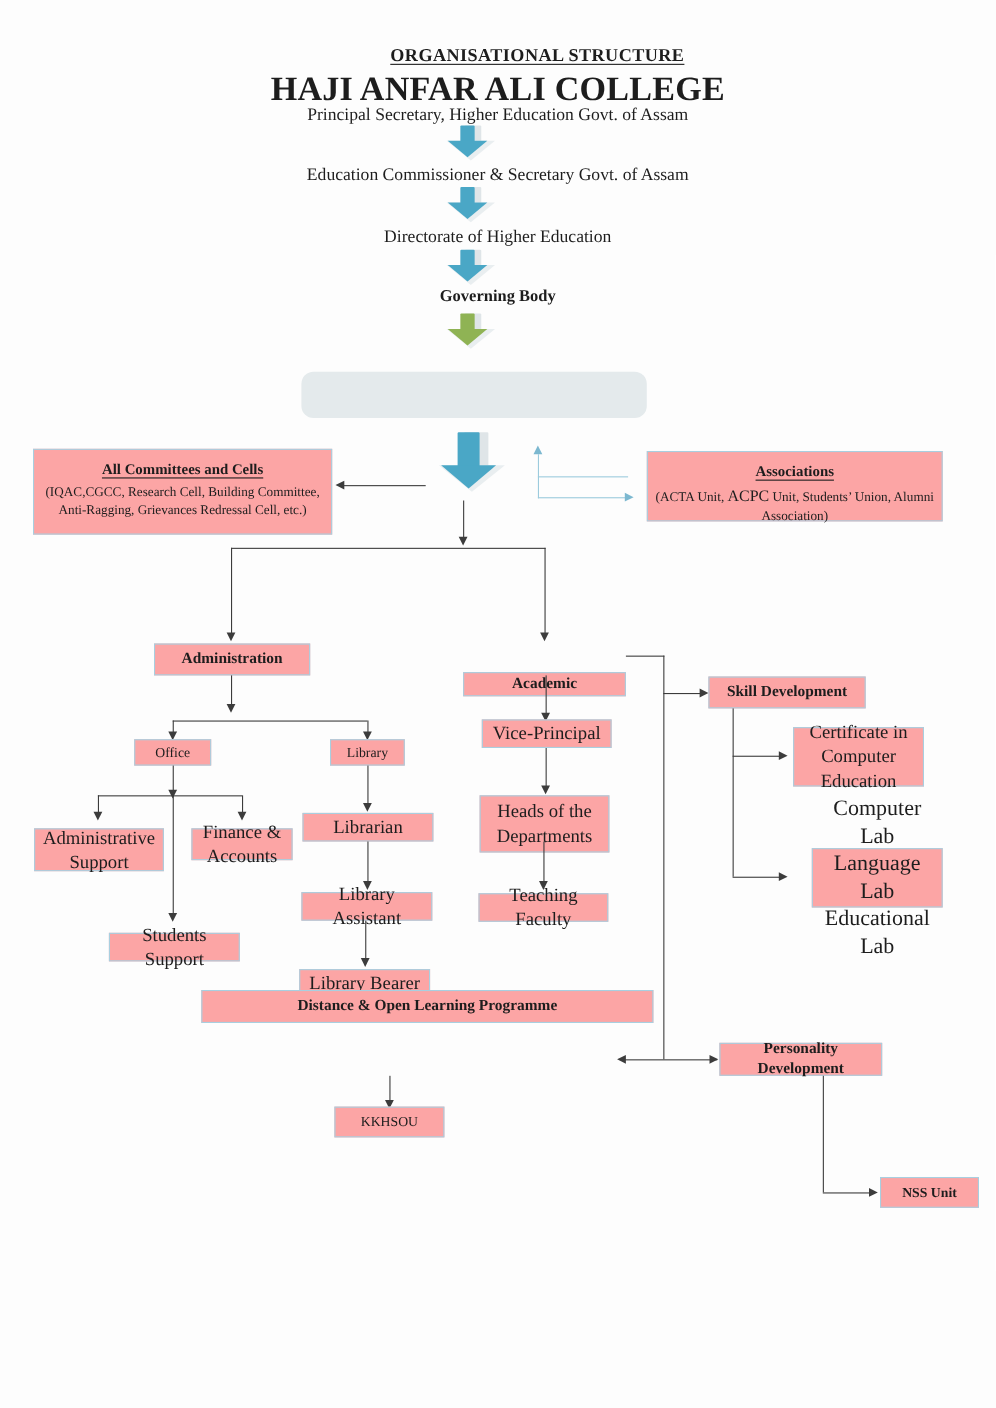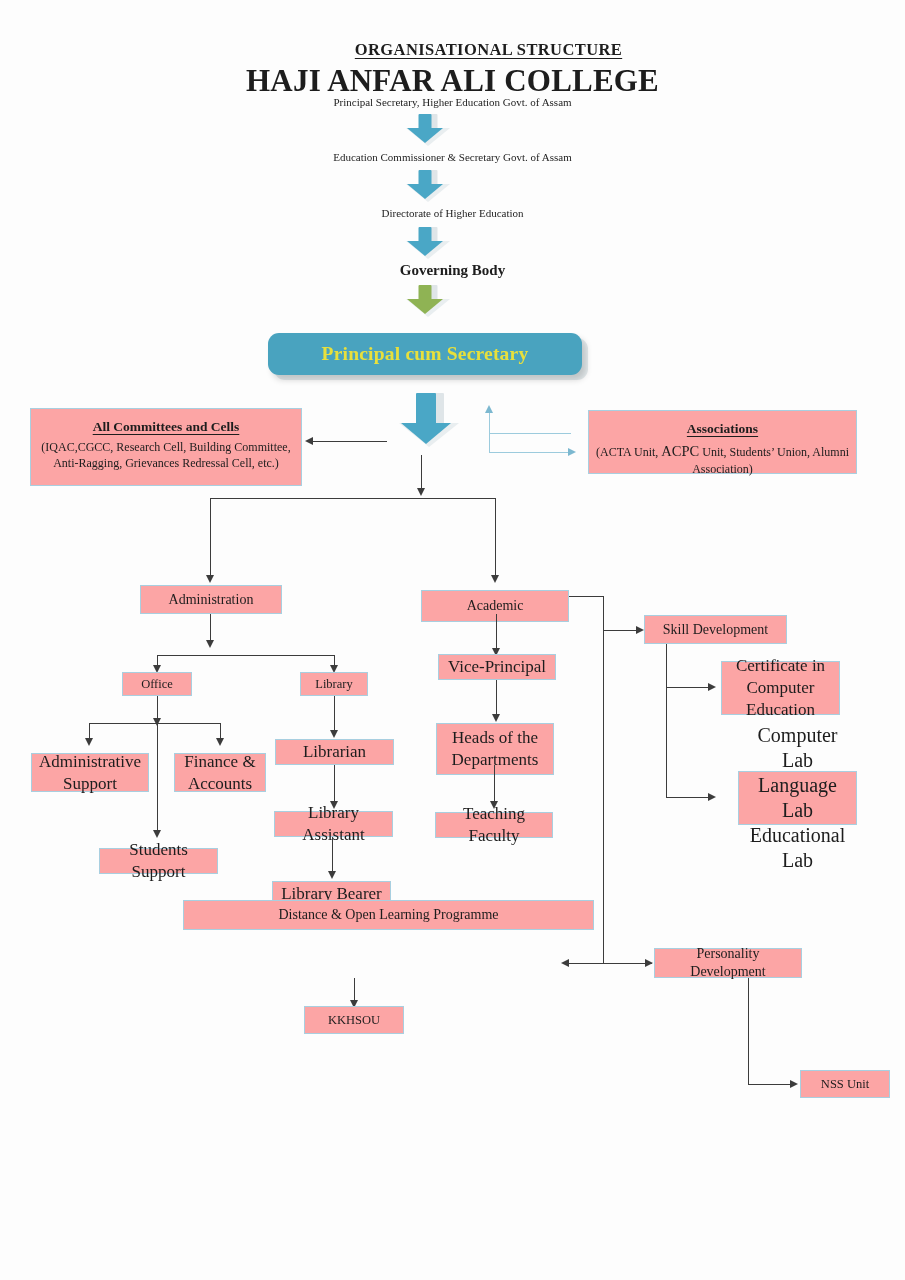--- a/index.html
+++ b/index.html
@@ -33,21 +33,21 @@
     width: 100%;
     text-align: center;
     font-weight: bold;
     font-size: 31px;
     letter-spacing: .2px;
   }
   .chain-label {
     position: absolute;
     width: 100%;
     text-align: center;
-    font-size: 11px;
+    font-size: 16px;
   }
   .chain-label.bold { font-weight: bold; font-size: 15px; }
 
   
   .fatarrow { position: absolute; }
   .fatarrow .shaft {
     position: absolute;
     left: 50%;
     top: 0;
     transform: translateX(-50%);
@@ -111,21 +111,21 @@
     border: 1px solid #a8cfe0;
     background: #fca5a5;
     display: flex;
     align-items: center;
     justify-content: center;
     text-align: center;
     font-size: 12.5px;
     line-height: 1.28;
     padding: 2px 4px;
   }
-  .node.bold { font-weight: normal; font-size: 14px; }
+  .node.bold { font-weight: bold; font-size: 14px; }
   .node.small { font-size: 17px; }
   .node.lab { font-size: 20px; line-height: 1.25; margin-left: 16px; }
   .node .ttl {
     display: block;
     font-weight: bold;
     text-decoration: underline;
     text-underline-offset: 2.5px;
     font-size: 13.5px;
     margin-bottom: 5px;
   }
@@ -181,23 +181,20 @@
 
   <div class="chain-label bold" style="top:262px;">Governing Body</div>
   <div class="fatarrow" style="left:405px; top:285px; width:40px; height:32px;">
     <div class="shadow" style="margin-left:5px; width:15px; height:20px;"></div>
     <div class="halo" style="top:14px; border-left-width:22px; border-right-width:22px; border-top-width:18px; margin-left:3px;"></div>
     <div class="shaft" style="width:13px; height:20px; background:#8fb354;"></div>
     <div class="head" style="top:14px; border-left-width:18px; border-right-width:18px; border-top-width:15px; border-top-color:#8fb354;"></div>
   </div>
 
   <div id="principal-shadow" style="left:274px; top:338px; width:314px; height:42px;"></div>
-  <div id="principal-banner" style="left:268px; top:333px; width:314px; height:42px; background:#49a3bf; color:#e8e03c;">
-    <span>Principal cum Secretary</span>
-  </div>
 
   <div class="fatarrow" style="left:398px; top:393px; width:56px; height:60px;">
     <div class="shadow" style="margin-left:7px; width:22px; height:38px;"></div>
     <div class="halo" style="top:30px; border-left-width:30px; border-right-width:30px; border-top-width:24px; margin-left:3px;"></div>
     <div class="shaft" style="width:20px; height:38px; background:#4aa7c6;"></div>
     <div class="head" style="top:30px; border-left-width:25px; border-right-width:25px; border-top-width:21px; border-top-color:#4aa7c6;"></div>
   </div>
 
   <div class="ln-h" style="left:312px; top:441px; width:75px;"></div>
   <div class="ar ar-l" style="left:305px; top:437px;"></div>
@@ -250,21 +247,21 @@
   <div class="ln-v" style="left:89px; top:723px; height:18px;"></div>
   <div class="ar ar-d" style="left:85px; top:738px;"></div>
   <div class="ln-v" style="left:220px; top:723px; height:18px;"></div>
   <div class="ar ar-d" style="left:216px; top:738px;"></div>
   <div class="ln-v" style="left:157px; top:723px; height:110px;"></div>
   <div class="ar ar-d" style="left:153px; top:830px;"></div>
 
   <div class="node small" style="left:31px; top:753px; width:118px; height:39px;">
     <span>Administrative Support</span>
   </div>
-  <div class="node small" style="left:174px; top:753px; width:92px; height:39px;">
+  <div class="node small" style="left:174px; top:753px; width:92px; height:29px;">
     <span>Finance &amp; Accounts</span>
   </div>
   <div class="node small" style="left:99px; top:848px; width:119px; height:26px;">
     <span>Students Support</span>
   </div>
 
   <div class="ln-v" style="left:334px; top:696px; height:36px;"></div>
   <div class="ar ar-d" style="left:330px; top:730px;"></div>
   <div class="node small" style="left:275px; top:739px; width:119px; height:26px;">
     <span>Librarian</span>
@@ -273,21 +270,21 @@
   <div class="ar ar-d" style="left:330px; top:801px;"></div>
   <div class="node small" style="left:274px; top:811px; width:119px; height:26px;">
     <span>Library Assistant</span>
   </div>
   <div class="ln-v" style="left:332px; top:837px; height:36px;"></div>
   <div class="ar ar-d" style="left:328px; top:871px;"></div>
   <div class="node small" style="left:272px; top:881px; width:119px; height:26px;">
     <span>Library Bearer</span>
   </div>
 
-  <div class="node bold" style="left:421px; top:590px; width:148px; height:32px;">
+  <div class="node bold" style="left:421px; top:611px; width:148px; height:22px;">
     <span>Academic</span>
   </div>
   <div class="ln-v" style="left:496px; top:614px; height:36px;"></div>
   <div class="ar ar-d" style="left:492px; top:648px;"></div>
   <div class="node small" style="left:438px; top:654px; width:118px; height:26px;">
     <span>Vice-Principal</span>
   </div>
   <div class="ln-v" style="left:496px; top:680px; height:36px;"></div>
   <div class="ar ar-d" style="left:492px; top:714px;"></div>
   <div class="node small" style="left:436px; top:723px; width:118px; height:52px;">

